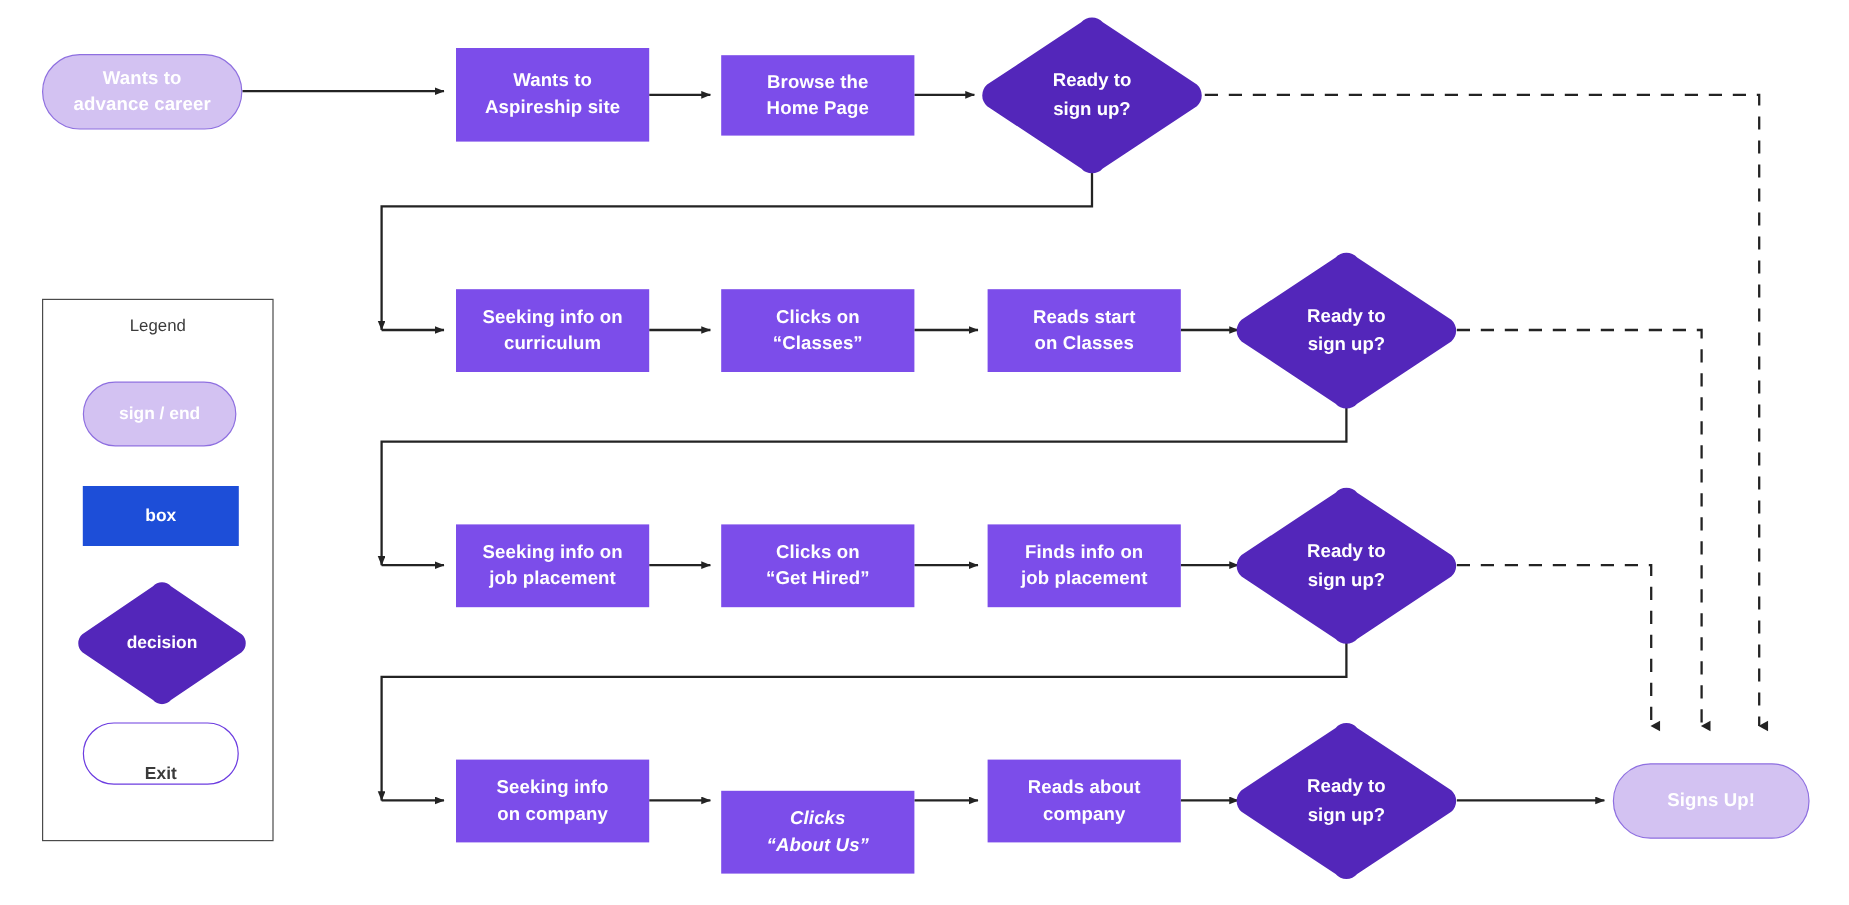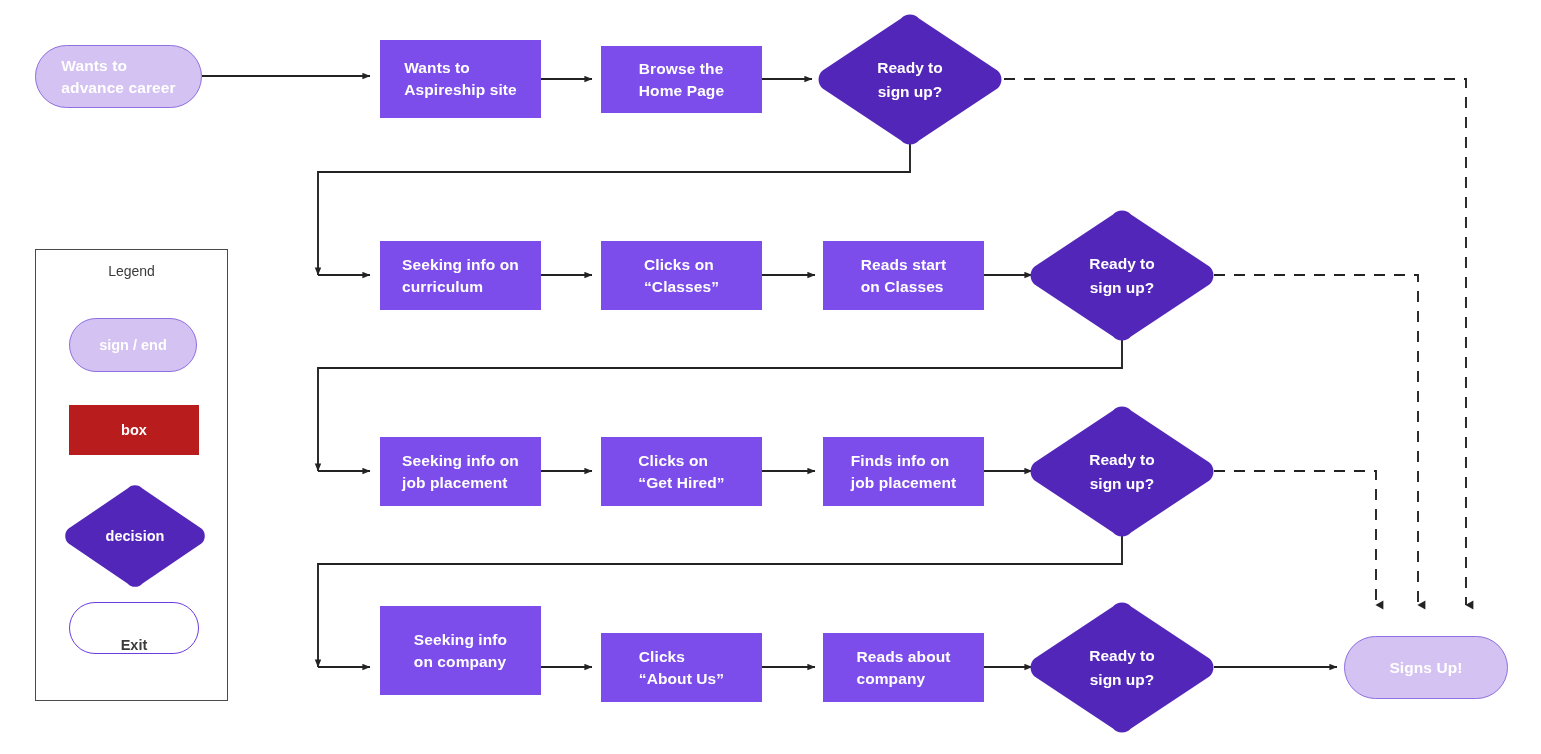--- a/index.html
+++ b/index.html
@@ -21,21 +21,21 @@
     width: 1541px; height: 754px;
     pointer-events: none;
   }
 
   
   .node {
     position: absolute;
     display: flex;
     align-items: center;
     justify-content: center;
-    text-align: left;
+    text-align: center;
     color: #ffffff;
     font-weight: bold;
     letter-spacing: 0.1px;
     line-height: 1.42;
     white-space: pre-line;
   }
   .box {
     background: #7c4dea;
     font-size: 15.5px;
   }
@@ -90,21 +90,21 @@
   .lg-pill {
     left: 33px; top: 68px; width: 128px; height: 54px;
     background: #d3c2f2;
     border: 1.3px solid #8e6fe0;
     border-radius: 999px;
     display: flex; align-items: center; justify-content: center;
     color: #ffffff; font-weight: bold; font-size: 14.5px;
   }
   .lg-box {
     left: 33px; top: 155px; width: 130px; height: 50px;
-    background: #b91c1c;
+    background: #1d4ed8;
     display: flex; align-items: center; justify-content: center;
     color: #ffffff; font-weight: bold; font-size: 14.5px;
   }
   .lg-diamond {
     left: 29px; top: 235px; width: 140px; height: 102px;
   }
   .lg-diamond .dlabel {
     position: absolute; left: 0; top: 0; width: 100%; height: 100%;
     display: flex; align-items: center; justify-content: center;
     color: #ffffff; font-weight: bold; font-size: 14.5px;
@@ -247,25 +247,25 @@
 job placement</span>
   </div>
   <div class="diamond-wrap" style="left:1030px; top:406px; width:184px; height:131px;">
     <svg class="diamond-shape" viewBox="0 0 184 131">
       <path d="M83,4.6 a12,12 0 0 1 18,0 L179.4,56.5 a12,12 0 0 1 0,18 L101,126.4 a12,12 0 0 1 -18,0 L4.6,74.5 a12,12 0 0 1 0,-18 Z" fill="#5326ba"></path>
     </svg>
     <span class="diamond-label">Ready to
 sign up?</span>
   </div>
 
-  <div class="node box" style="left:380px; top:606px; width:161px; height:89px;">
+  <div class="node box" style="left:380px; top:633px; width:161px; height:69px;">
     <span>Seeking info
 on company</span>
   </div>
-  <div class="node box" style="left:601px; top:633px; width:161px; height:69px;">
+  <div class="node box" style="left:601px; top:659px; width:161px; height:69px;font-style:italic;">
     <span>Clicks
 “About Us”</span>
   </div>
   <div class="node box" style="left:823px; top:633px; width:161px; height:69px;">
     <span>Reads about
 company</span>
   </div>
   <div class="diamond-wrap" style="left:1030px; top:602px; width:184px; height:131px;">
     <svg class="diamond-shape" viewBox="0 0 184 131">
       <path d="M83,4.6 a12,12 0 0 1 18,0 L179.4,56.5 a12,12 0 0 1 0,18 L101,126.4 a12,12 0 0 1 -18,0 L4.6,74.5 a12,12 0 0 1 0,-18 Z" fill="#5326ba"></path>

